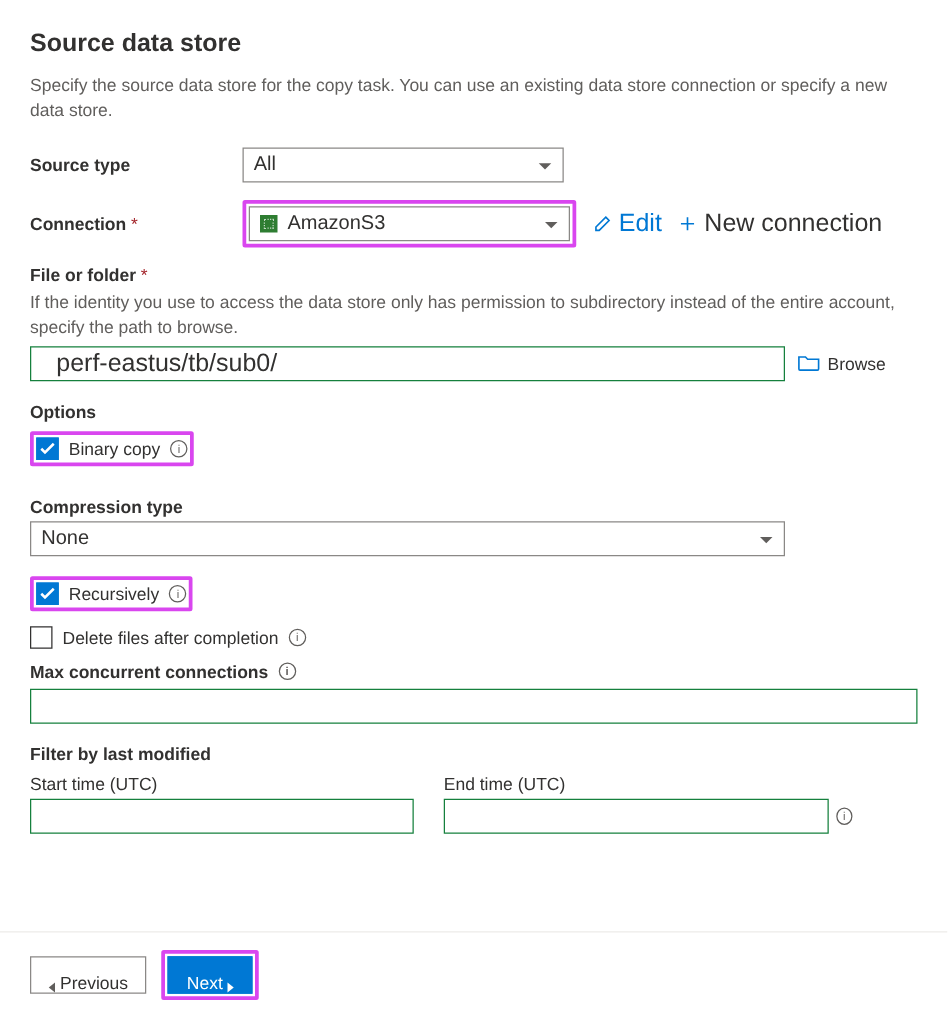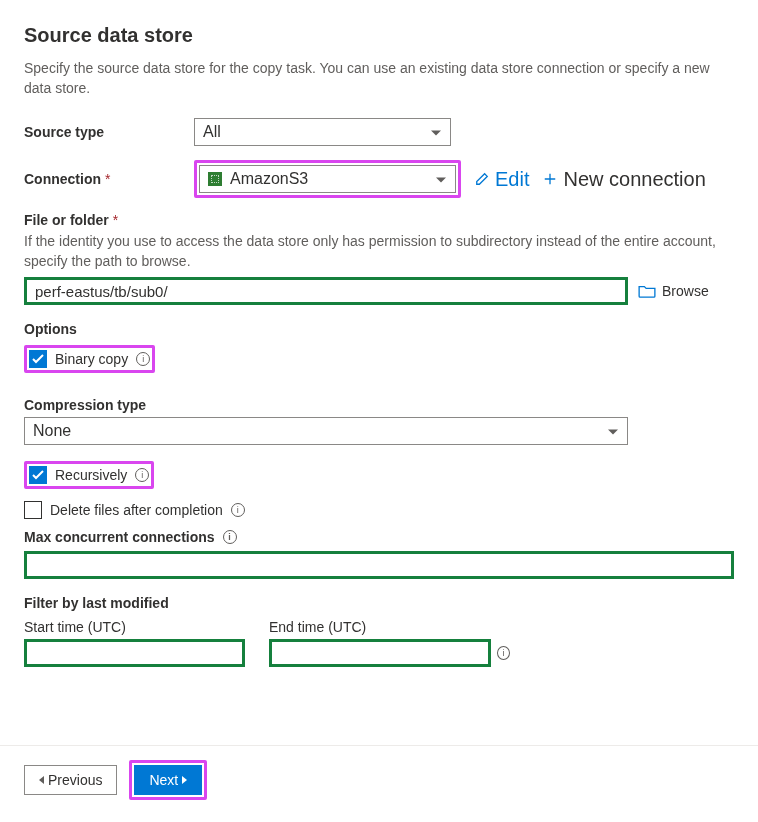--- a/index.html
+++ b/index.html
@@ -67,22 +67,22 @@
     .link-btn svg { stroke: #0078d4; }
     .link-gray { color: #323130; }
 
     .field-block { margin-bottom: 16px; }
     .field-label { font-weight: 600; display: block; margin-bottom: 4px; }
     .help { color: #605e5c; line-height: 1.4; margin-bottom: 6px; }
 
     .hstack { display: flex; align-items: center; gap: 10px; }
 
     input[type=text].txt {
-      height: 28px; border: 3px solid #15803d; padding: 0 8px;
-      font-family: inherit; font-size: 15px; color: #323130; width: 100%;
+      height: 28px; border: 1px solid #15803d; padding: 0 20px;
+      font-family: inherit; font-size: 20px; color: #323130; width: 100%;
     }
     .txt-wide { flex: 1; }
 
     .check-row { display: flex; align-items: center; gap: 8px; margin-bottom: 10px; }
     .chk {
       width: 18px; height: 18px; border: 1px solid #323130; display: inline-flex;
       align-items: center; justify-content: center; cursor: pointer; background: #fff;
     }
     .chk.checked { background: #0078d4; border-color: #0078d4; }
     .chk.checked svg { display: block; }
@@ -101,30 +101,30 @@
     .filter-col input { width: 255px; }
     .end-wrap { display: flex; align-items: center; gap: 6px; }
 
     .footer {
       position: absolute; left: 0; right: 0; bottom: 0;
       border-top: 1px solid #edebe9;
       padding: 14px 24px 22px;
       display: flex; gap: 12px; align-items: center;
     }
     .btn {
-      height: 30px; padding: 0 14px; display: inline-flex; align-items: center;
+      height: 30px; padding: 0 14px; display: inline-flex; align-items: flex-end;
       gap: 4px; cursor: pointer; font-family: inherit; font-size: 14px;
       border: 1px solid #8a8886; background: #fff; color: #323130;
     }
     .btn.primary { background: #0078d4; border-color: #0078d4; color: #fff; }
     .chev { width: 0; height: 0; display: inline-block; }
     .chev.left { border-top: 4px solid transparent; border-bottom: 4px solid transparent; border-right: 5px solid #605e5c; }
     .chev.right-w { border-top: 4px solid transparent; border-bottom: 4px solid transparent; border-left: 5px solid #fff; }
 
-    .browse-link { display: inline-flex; align-items: center; gap: 6px; color: #323130; cursor: pointer; }
+    .browse-link { display: inline-flex; align-items: flex-start; gap: 6px; color: #323130; cursor: pointer; }
     .browse-link svg { stroke: #0078d4; fill: none; }
 
     .compress-select { width: 604px; }
     .max-conn { width: 604px; }
     .max-conn-label { display: flex; align-items: center; gap: 8px; font-weight: 600; margin-bottom: 6px; }
 
     .highlight-wrap { display: inline-block; }
   </style>
 </head>
 <body>

